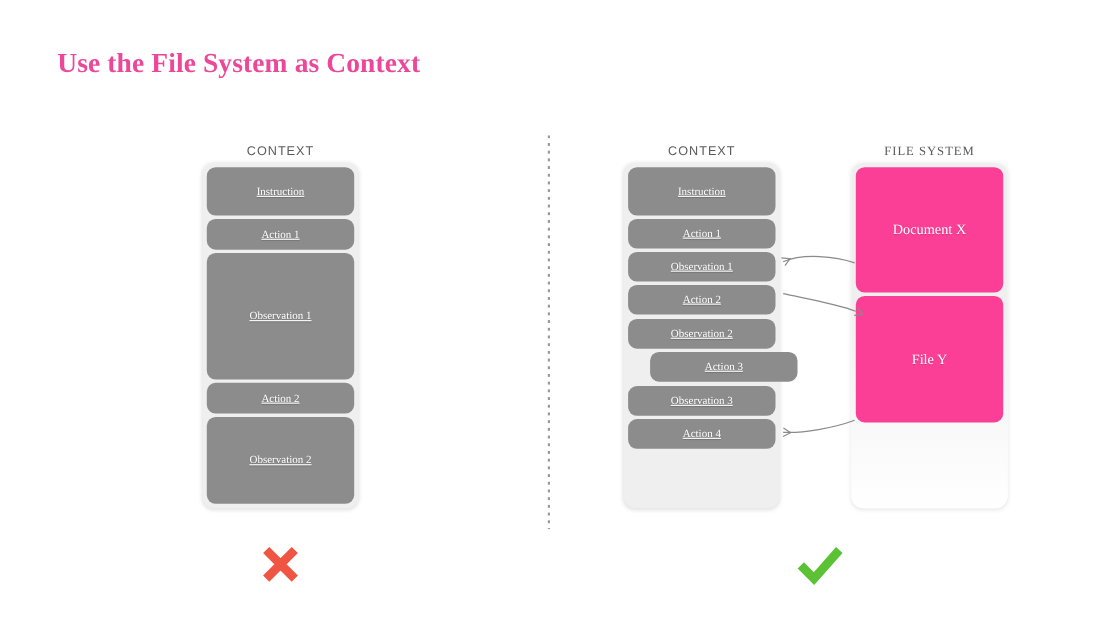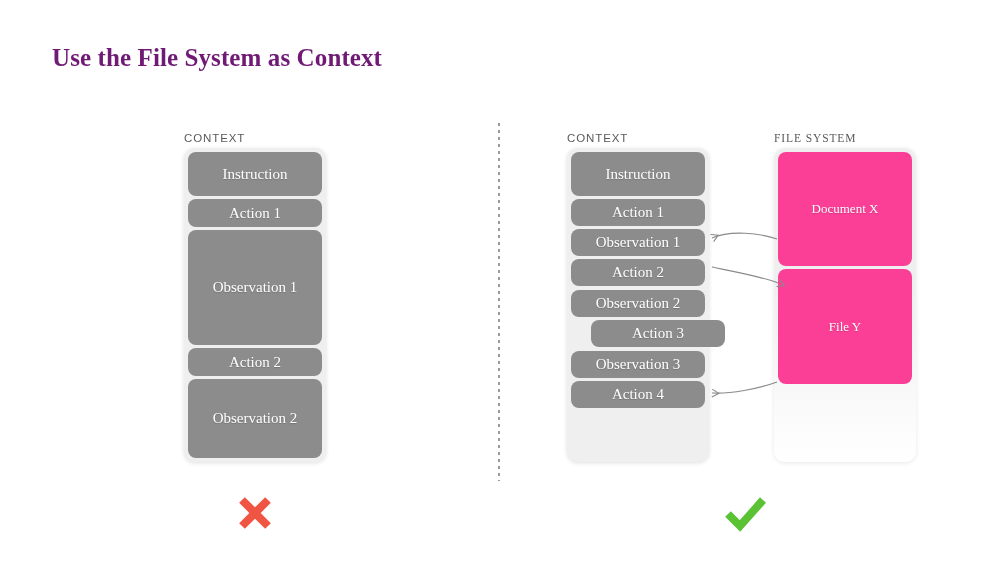--- a/index.html
+++ b/index.html
@@ -16,32 +16,33 @@
   }
 
   
   #slide-title {
     position: absolute;
     left: 52px;
     top: 44px;
     font-family: "Liberation Serif", serif;
     font-size: 25px;
     font-weight: bold;
-    color: #701a75;
+    color: #ec4899;
     letter-spacing: 0.1px;
     white-space: nowrap;
   }
 
   
   .col-header {
     position: absolute;
     font-family: "Liberation Sans", sans-serif;
     font-size: 11.5px;
     letter-spacing: 0.9px;
     color: #5a5a5a;
+    text-align: center;
     white-space: nowrap;
   }
   #header-context-left  { left: 184px; top: 132px; width: 142px; }
   #header-context-right { left: 567px; top: 132px; width: 142px; }
   #header-file-system   { left: 774px; top: 132px; width: 142px; font-family: Liberation Serif, serif; }
 
   
   .stack-container {
     position: absolute;
     border-radius: 11px;
@@ -67,21 +68,22 @@
     display: flex;
     align-items: center;
     justify-content: center;
     box-sizing: border-box;
     font-family: "Liberation Serif", serif;
     color: #ffffff;
     text-shadow: 0 1px 1px rgba(0,0,0,0.18);
   }
   .block.gray {
     background: #8c8c8c;
-    font-size: 15px;
+    font-size: 10px;
+    text-decoration: underline;
   }
   .block.pink {
     background: #fb3f96;
     font-size: 13px;
   }
 
   
   #block-l-instruction   { left: 4px;  top: 4px;   width: 134px; height: 44px;  }
   #block-l-action-1      { left: 4px;  top: 51px;  width: 134px; height: 28px;  }
   #block-l-observation-1 { left: 4px;  top: 82px;  width: 134px; height: 115px; }

